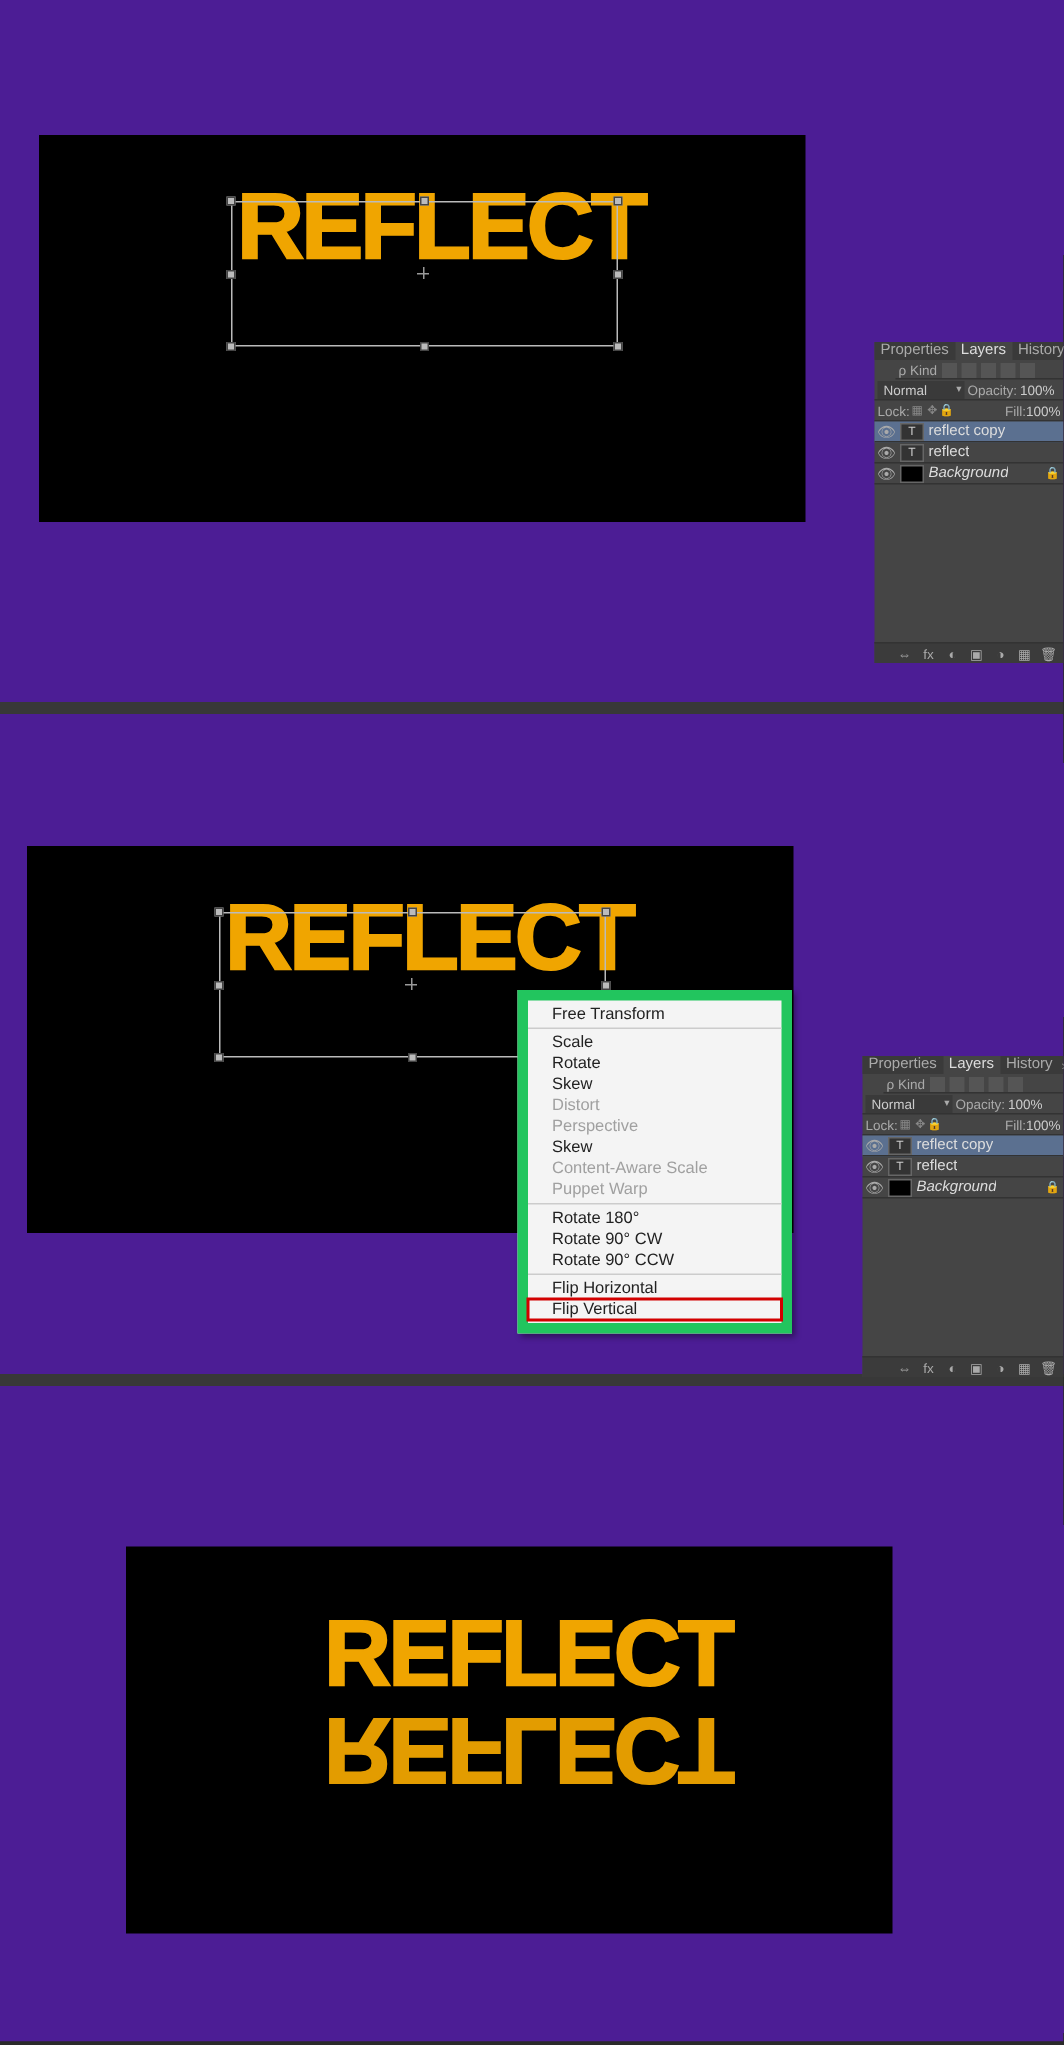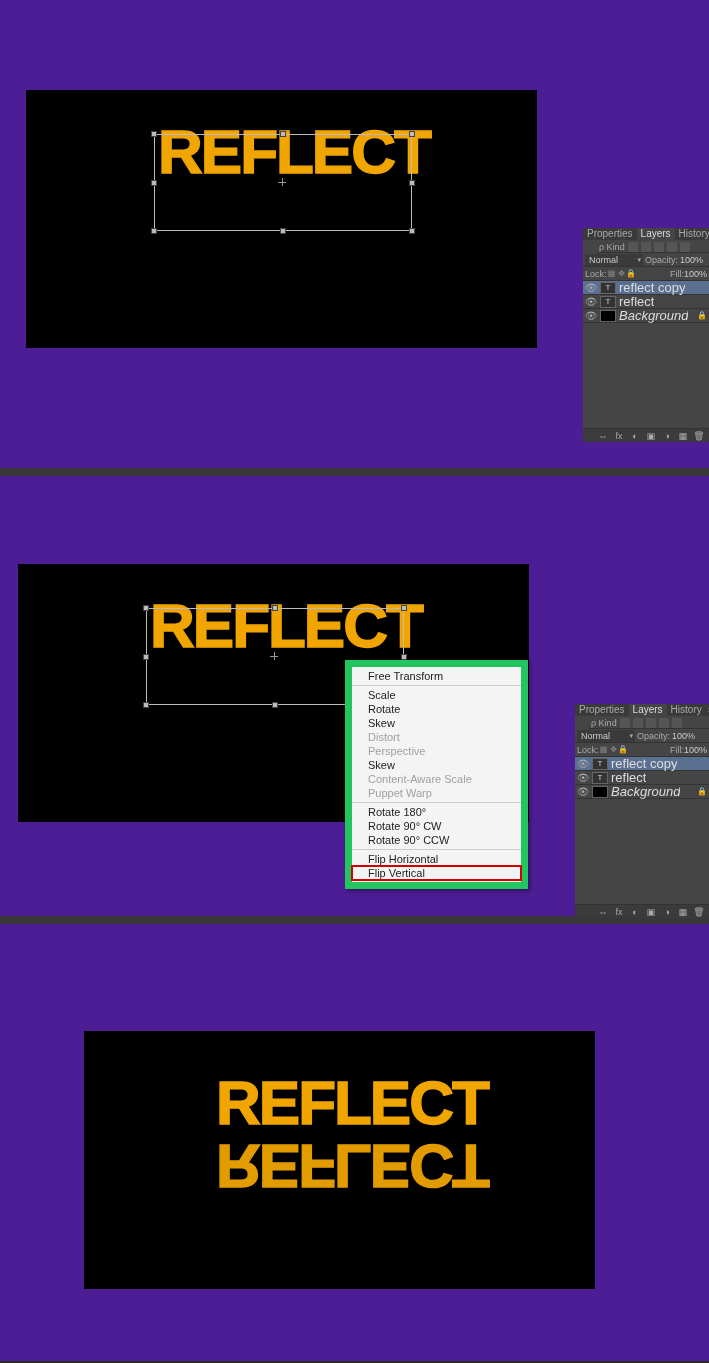--- a/index.html
+++ b/index.html
@@ -136,21 +136,21 @@
   border-bottom: 1px solid #333;
   padding: 0 2px;
   gap: 3px;
 }
 .layer-row.sel { background: #5b7090; }
 .eye{width:12px;height:12px;display:inline-flex;align-items:center;justify-content:center;color:#aaa;font-size:10px;}
 .thumb{width:16px;height:12px;display:inline-flex;align-items:center;justify-content:center;background:#333;font-size:8px;color:#ccc;border:1px solid #666;}
 .thumb.t{background:#333;}
 .thumb.t::after{content:'T';}
 .thumb.solid{background:#000;}
-.layer-name{font-size:13px;color:#ddd;white-space:nowrap;overflow:hidden;text-overflow:ellipsis;}
+.layer-name{font-size:10px;color:#ddd;white-space:nowrap;overflow:hidden;text-overflow:ellipsis;}
 .layer-name.it{font-style:italic;}
 .layer-lockend{margin-left:auto;font-size:8px;color:#aaa;}
 .panel-bottom {
   display: flex;
   height: 14px;
   align-items: center;
   justify-content: flex-end;
   gap: 4px;
   padding: 0 4px;
   background: #3b3b3b;

